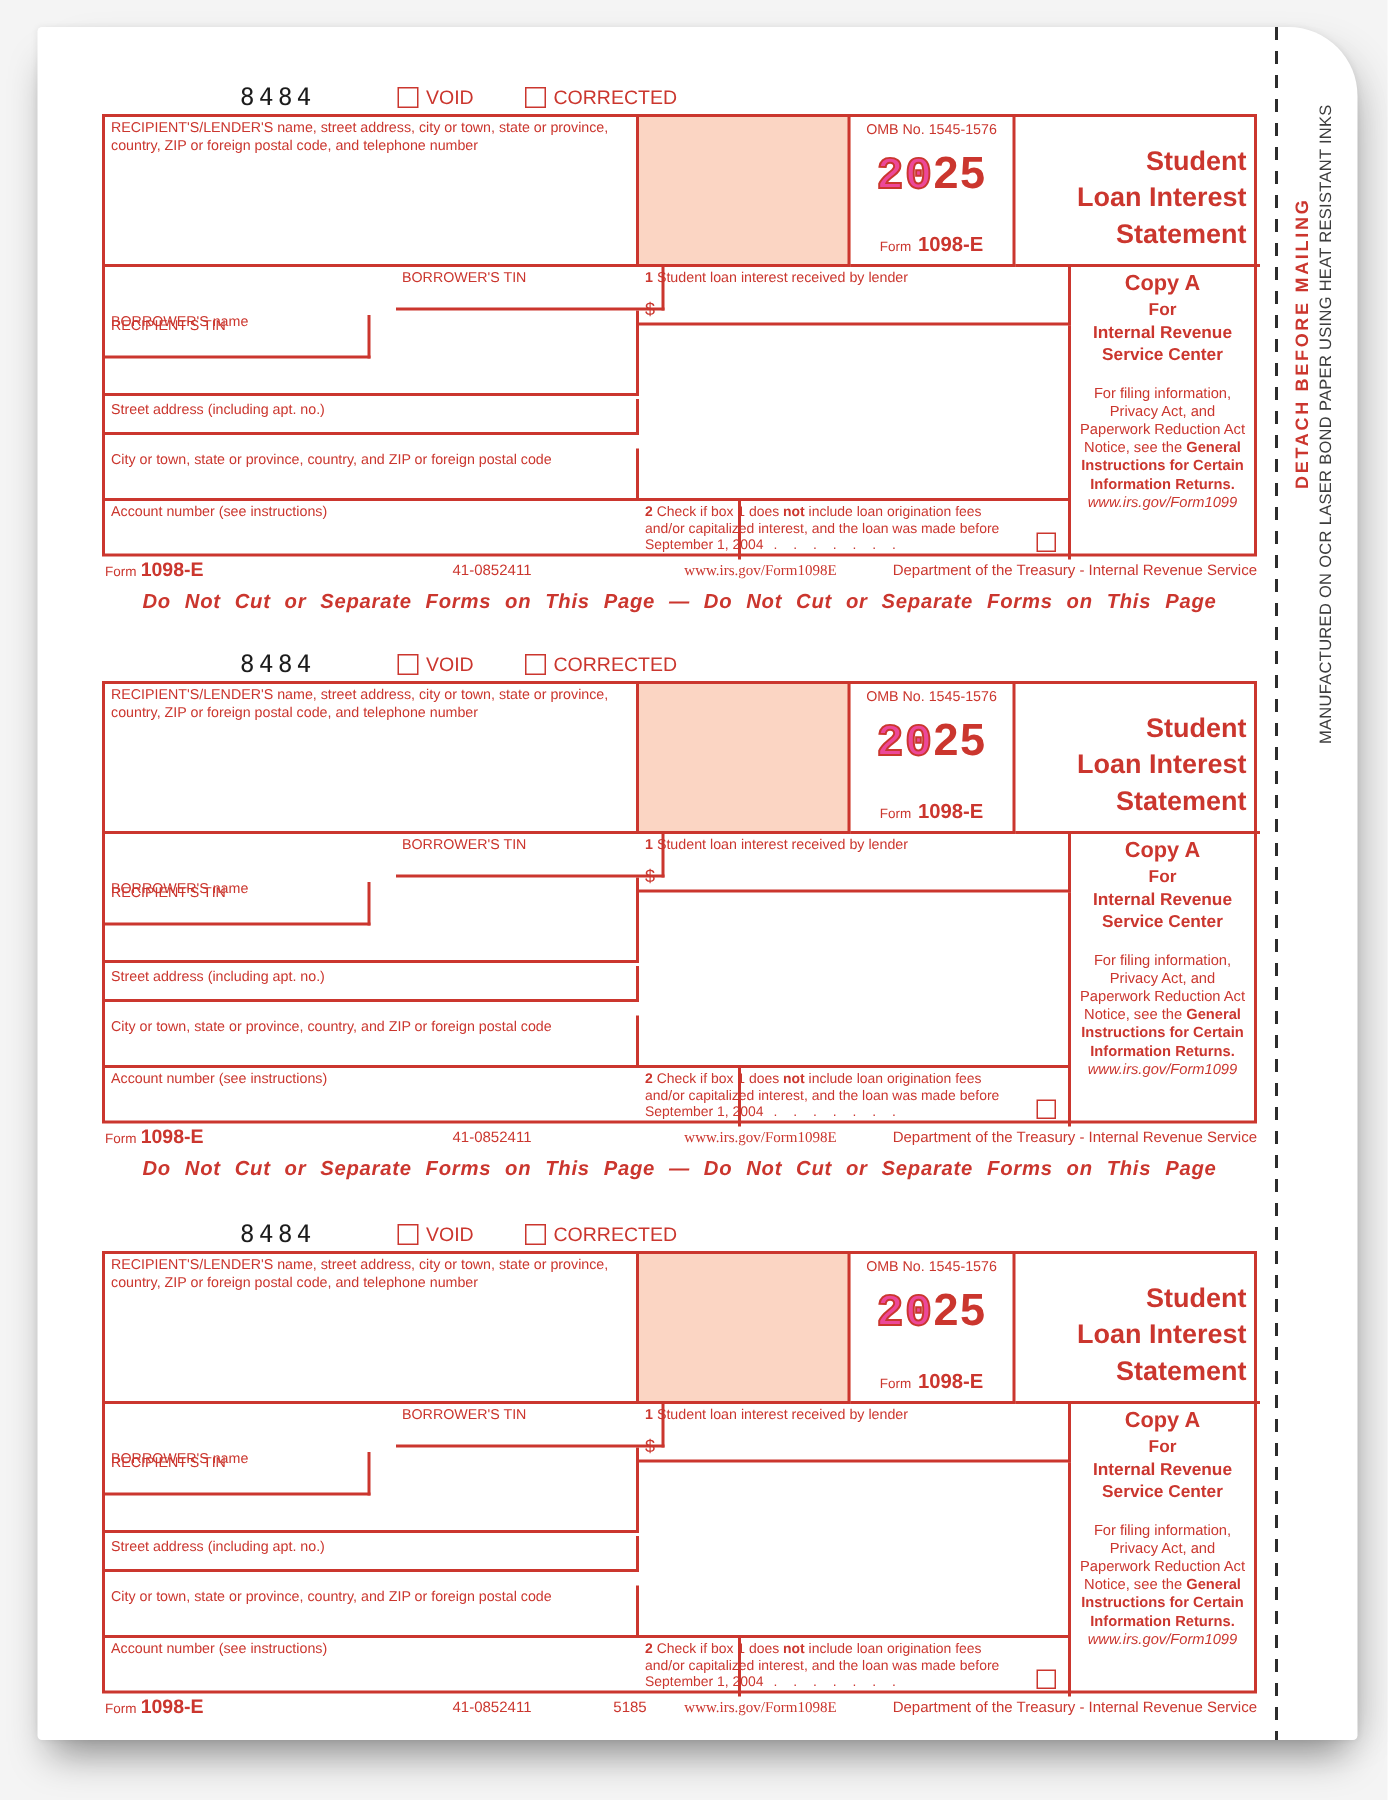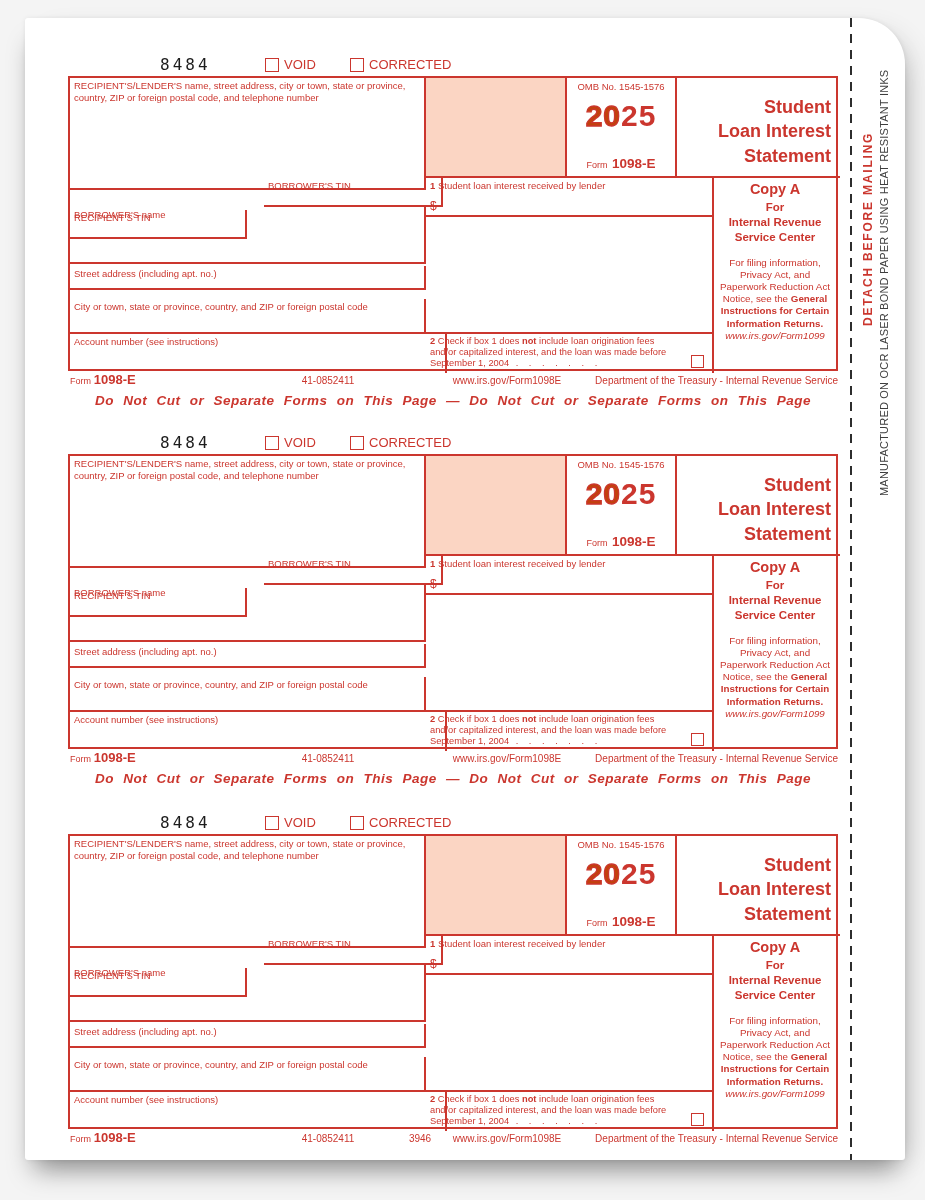--- a/index.html
+++ b/index.html
@@ -35,59 +35,59 @@
   .chk{position:absolute;top:2px;display:flex;align-items:center;gap:5px;
        color:var(--red);font-size:13px;}
   .chk .cbox{width:14px;height:14px;border:1.5px solid var(--red);flex:none;}
   .chk.void{left:197px}.chk.corr{left:282px}
   
   .fbox{position:relative;width:770px;height:295px;border:2px solid var(--red);background:#fff;}
   .cell{position:absolute;}
   .br{border-right:2px solid var(--red);}
   .bb{border-bottom:2px solid var(--red);}
   .lab{font-size:9.5px;line-height:1.22;padding:2px 5px 0 4px;}
-  .c-rcp{left:0;top:0;width:356px;height:112px;}
+  .c-rcp{left:0;top:0;width:356px;height:100px;}
   .c-shade{left:356px;top:0;width:141px;height:100px;background:var(--pink);}
   .c-omb{left:497px;top:0;width:110px;height:100px;text-align:center;}
   .c-title{left:607px;top:0;width:163px;height:100px;text-align:right;padding:17px 9px 0 0;}
   .c-rtin{left:0;top:100px;width:177px;height:29px;margin-top:32px;}
   .c-btin{left:194px;top:100px;width:179px;height:29px;}
   .c-name{left:0;top:129px;width:356px;height:57px;}
   .c-street{left:0;top:188px;width:356px;height:24px;}
   .c-city{left:0;top:221px;width:356px;height:35px;}
-  .c-acct{left:0;top:256px;width:377px;height:39px;}
+  .c-acct{left:0;top:256px;width:424px;height:39px;}
   .c-b1h{left:356px;top:100px;width:288px;height:39px;}
   .c-b1e{left:356px;top:139px;width:288px;height:117px;}
   .c-b2{left:356px;top:256px;width:288px;height:39px;}
   .c-copya{left:644px;top:100px;width:126px;height:195px;text-align:center;padding:3px 7px 0 3px;}
   .title-line{font-size:18px;font-weight:bold;line-height:1.36;}
   .omb-lab{font-size:9.5px;padding-top:3px;}
   .year{margin-top:9px;font-size:30px;font-weight:bold;letter-spacing:1px;line-height:1;}
-  .yr-o{color:#c2410c;-webkit-text-stroke:1.3px var(--red);}
+  .yr-o{color:#ec4899;font-family:Liberation Mono, monospace;-webkit-text-stroke:1.3px var(--red);}
   .yr-b{color:var(--red);}
   .omb-form{position:absolute;bottom:4px;left:0;width:100%;text-align:center;}
   .omb-form .w{font-size:9px;}
   .omb-form .n{font-size:13.5px;font-weight:bold;}
   .dollar{position:absolute;left:4px;bottom:2px;font-size:12px;}
   .copya-h{font-size:14.5px;font-weight:bold;}
   .copya-for{font-size:11.5px;font-weight:bold;line-height:1.3;margin-top:3px;}
   .notice{margin-top:12px;font-size:9.8px;line-height:1.24;}
   .notice-b{font-weight:bold;}
   .notice-url{font-style:italic;}
   .b2text{font-size:9.3px;line-height:1.2;padding:2px 34px 0 4px;}
   .leader{letter-spacing:4px;}
   .b2cb{position:absolute;right:8px;bottom:5px;width:13px;height:13px;border:1.5px solid var(--red);}
   
   .cfoot{position:relative;height:17px;margin-top:1px;font-size:10px;color:var(--red);}
   .cf-form{position:absolute;left:2px;top:0;}
   .cf-form .w{font-size:9px;}
   .cf-form .n{font-size:13px;font-weight:bold;}
   .cf-plate{position:absolute;left:200px;width:120px;top:3px;text-align:center;}
   .cf-extra{position:absolute;left:317px;width:70px;top:3px;text-align:center;}
-  .cf-url{position:absolute;left:364px;width:150px;top:3px;text-align:center;}
+  .cf-url{position:absolute;left:364px;width:150px;top:3px;text-align:center;font-family:Liberation Serif, serif;}
   .cf-dept{position:absolute;right:0;top:3px;}
   .sep{margin-top:4px;text-align:center;font-weight:bold;font-size:13.5px;
        letter-spacing:.5px;word-spacing:5px;white-space:nowrap;color:var(--red);font-style:italic;}
   
   .perf{position:absolute;left:825px;top:0;width:2px;height:1142px;
         background:repeating-linear-gradient(to bottom,#2d2d2d 0 9px,transparent 9px 16px);}
   .vtext{position:absolute;white-space:nowrap;transform:rotate(-90deg);transform-origin:0 0;}
   .v-detach{left:836px;top:308px;color:var(--red);font-weight:bold;font-size:12px;letter-spacing:1.8px;}
   .v-mfg{left:853px;top:478px;color:#3d3d3d;font-size:11px;letter-spacing:.2px;}
 </style>
@@ -321,21 +321,21 @@
           <div>Internal Revenue</div>
           <div>Service Center</div>
         </div>
         <div class="notice"><span>For filing information, Privacy Act, and Paperwork Reduction Act Notice, see the</span> <span class="notice-b">General Instructions for Certain Information Returns.</span><br><span class="notice-url">www.irs.gov/Form1099</span></div>
       </div>
     </div>
 
     <div class="cfoot">
       <span class="cf-form"><span class="w">Form</span> <span class="n">1098-E</span></span>
       <span class="cf-plate">41-0852411</span>
-      <span class="cf-extra">3946</span>
+      <span class="cf-extra">5185</span>
       <span class="cf-url">www.irs.gov/Form1098E</span>
       <span class="cf-dept">Department of the Treasury - Internal Revenue Service</span>
     </div>
 
   </section>
 </div>
   <div class="perf"></div>
   <div class="vtext v-detach">DETACH BEFORE MAILING</div>
   <div class="vtext v-mfg">MANUFACTURED ON OCR LASER BOND PAPER USING HEAT RESISTANT INKS</div>
 </div>

